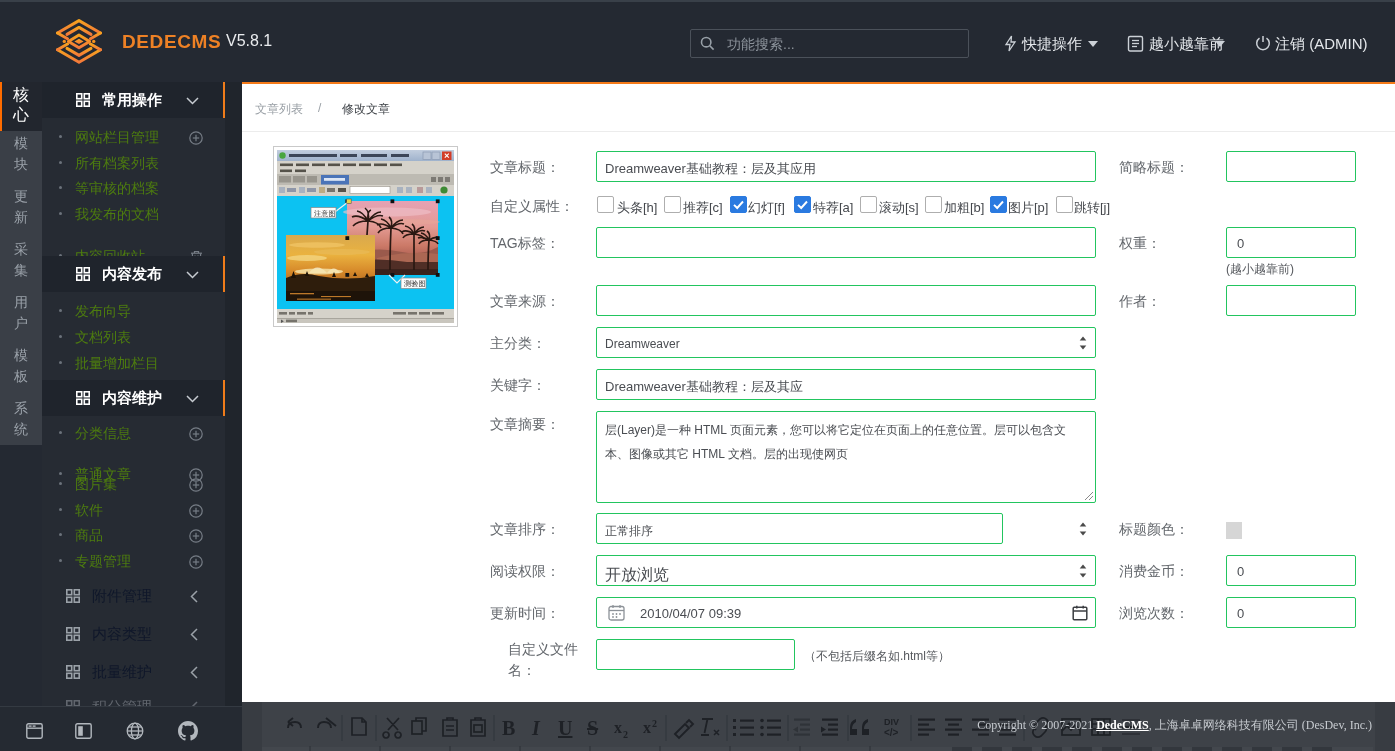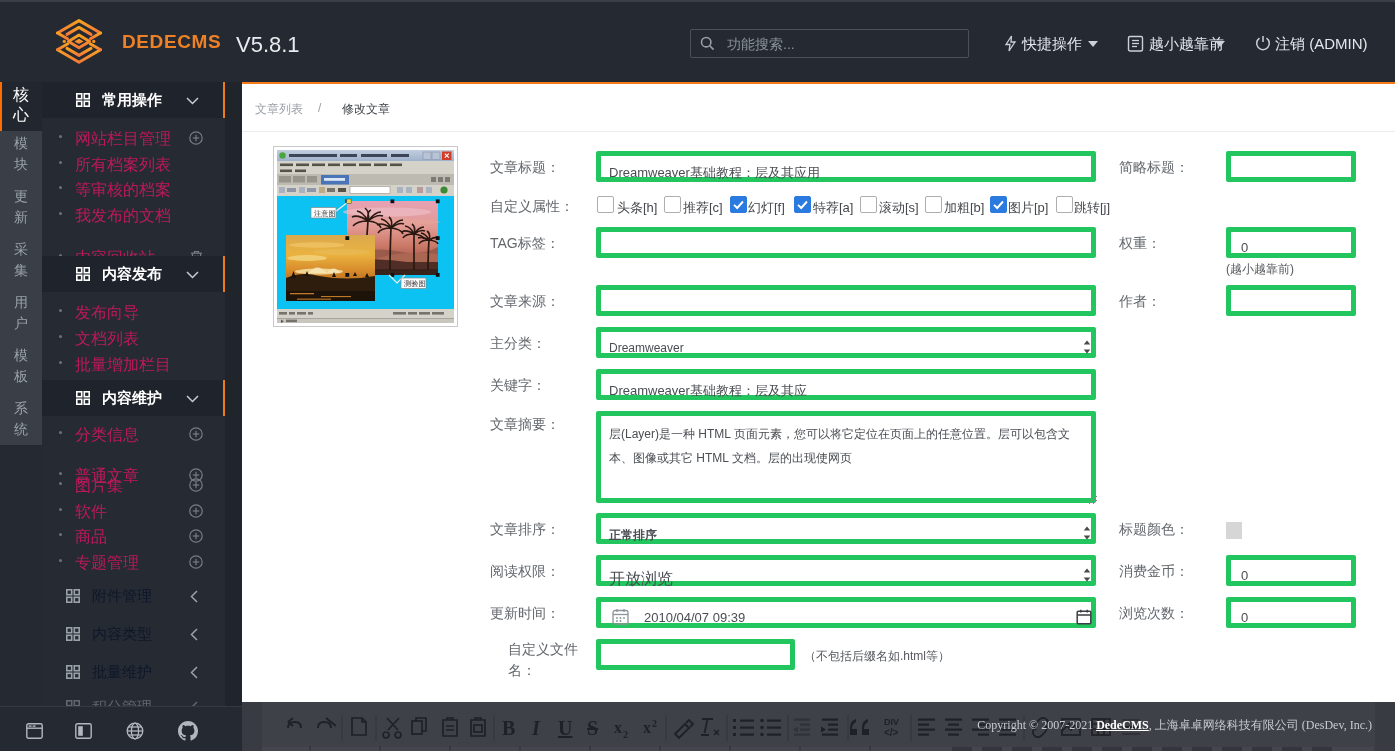--- a/index.html
+++ b/index.html
@@ -5,47 +5,47 @@
 <style>
 * { margin:0; padding:0; box-sizing:border-box; }
 html,body { width:1395px; height:751px; overflow:hidden; }
 body { font-family:"Liberation Sans", sans-serif; position:relative; background:#fff; }
 .abs { position:absolute; }
 
 
 #topbar { left:0; top:0; width:1395px; height:82px; background:#242932; }
 #topbar .topline { left:0; top:0; width:1395px; height:2px; background:#394049; position:absolute; }
 #logoname { left:122px; top:31px; font-size:19px; font-weight:bold; color:#ee8125; letter-spacing:0.6px; }
-#logover { left:236px; top:32px; font-size:22px; color:#e9ebee; }
+#logover { left:226px; top:32px; font-size:16px; color:#e9ebee; }
 #searchbox { left:690px; top:29px; width:279px; height:29px; border:1px solid #4b515a; border-radius:2px; }
 #searchph { left:727px; top:36px; font-size:14px; color:#8b929a; }
 .topmenu { top:35px; font-size:15px; color:#e3e6ea; }
 .caret { width:0; height:0; border-left:5px solid transparent; border-right:5px solid transparent; border-top:6px solid #ccd1d7; top:41px; }
 
 
 #strip-bg { left:0; top:131px; width:42px; height:314px; background:#3a3f47; }
 #tab-active { left:0; top:82px; width:42px; height:49px; background:#22262e; border-left:2px solid #ff6c00; color:#fff; }
 .vtab { width:42px; text-align:center; font-size:14px; line-height:21px; color:#9aa1a9; }
 #tab-active div { line-height:20px; padding-top:3px; text-align:center; margin-left:-2px; }
 #panel { left:42px; top:82px; width:183px; height:669px; background:#262b33; }
 #gutter { left:225px; top:82px; width:17px; height:669px; background:#20252c; }
 .mhead { left:42px; width:183px; height:36px; background:#1f242c; border-right:2px solid #ef7c1a; }
 .mhead .ttl { position:absolute; left:60px; top:9px; font-size:15px; font-weight:bold; color:#fff; }
 .chead { left:42px; width:183px; height:38px; }
 .chead .ttl { position:absolute; left:50px; top:10px; font-size:15px; color:#0f172a; }
-.mitem { left:42px; width:183px; height:25px; font-size:16px; color:#be185d; }
+.mitem { left:42px; width:183px; height:25px; font-size:14px; color:#4d7c0f; }
 .mitem .dot { position:absolute; left:17px; top:10px; width:3px; height:3px; border-radius:50%; background:#6b727b; }
 .mitem .txt { position:absolute; left:33px; top:4px; }
 
 
 #content { left:242px; top:84px; width:1153px; height:667px; background:#fff; }
 #topline2 { left:242px; top:82px; width:1153px; height:2px; background:#f57a18; }
 #crumbbar { left:242px; top:84px; width:1153px; height:48px; border-bottom:1px solid #ececec; background:#fff; }
 .lbl { font-size:14px; color:#63676c; }
-.ipt { border:5px solid #22c55e; border-radius:2px; background:#fff; height:31px; font-size:13px; color:#4a4d52; }
+.ipt { border:1px solid #22c55e; border-radius:2px; background:#fff; height:31px; font-size:13px; color:#4a4d52; }
 .ipt .val { position:absolute; left:8px; top:8px; white-space:nowrap; }
 .rval { position:absolute; left:10px; top:8px; font-size:13px; }
 .cb { width:17px; height:17px; border:1px solid #aeaeae; border-radius:2px; background:#fff; top:196px; }
 .cbc { background:#2a7ae0; border-color:#2a7ae0; }
 .cbc svg { position:absolute; left:-1px; top:-1px; }
 .cb { overflow:visible; }
 .cblbl { top:199px; font-size:13px; color:#45484d; }
 
 
 #toolbar { left:262px; top:702px; width:1113px; height:49px; background:#3e4248; z-index:4; }
@@ -409,21 +409,21 @@
     <div class="abs" style="left:8px; top:6px; width:474px; line-height:24px; color:#4a4d52; font-size:12px;">层(Layer)是一种 HTML 页面元素，您可以将它定位在页面上的任意位置。层可以包含文本、图像或其它 HTML 文档。层的出现使网页</div>
     <svg class="abs" style="left:487px; top:79px;" width="10" height="10" viewBox="0 0 10 10">
         <g stroke="#8a8a8a" stroke-width="1">
           <line x1="1" y1="9" x2="9" y2="1"></line>
           <line x1="5" y1="9" x2="9" y2="5"></line>
         </g>
       </svg>
   </div>
 
   <div class="abs lbl" style="left:490px; top:521px;">文章排序：</div>
-  <div class="abs ipt" style="left:596px; top:513px; width:500px;font-weight:bold;">
+  <div class="abs ipt" style="left:596px; top:513px; width:407px;">
       <span class="val" style="font-size:12px; top:9px;">正常排序</span>
     <svg class="abs" style="left:482px; top:8px;" width="8" height="14" viewBox="0 0 8 14">
         <path d="M4 0.5 L7.3 4.5 L0.7 4.5 Z" fill="#4a4a4a"></path>
         <path d="M4 13.5 L7.3 9.5 L0.7 9.5 Z" fill="#4a4a4a"></path>
       </svg>
     </div>
   <div class="abs lbl" style="left:1119px; top:521px;">标题颜色：</div>
   <div class="abs" style="left:1226px; top:522px; width:16px; height:17px; background:#d6d6d6;"></div>
 
   <div class="abs lbl" style="left:490px; top:563px;">阅读权限：</div>

